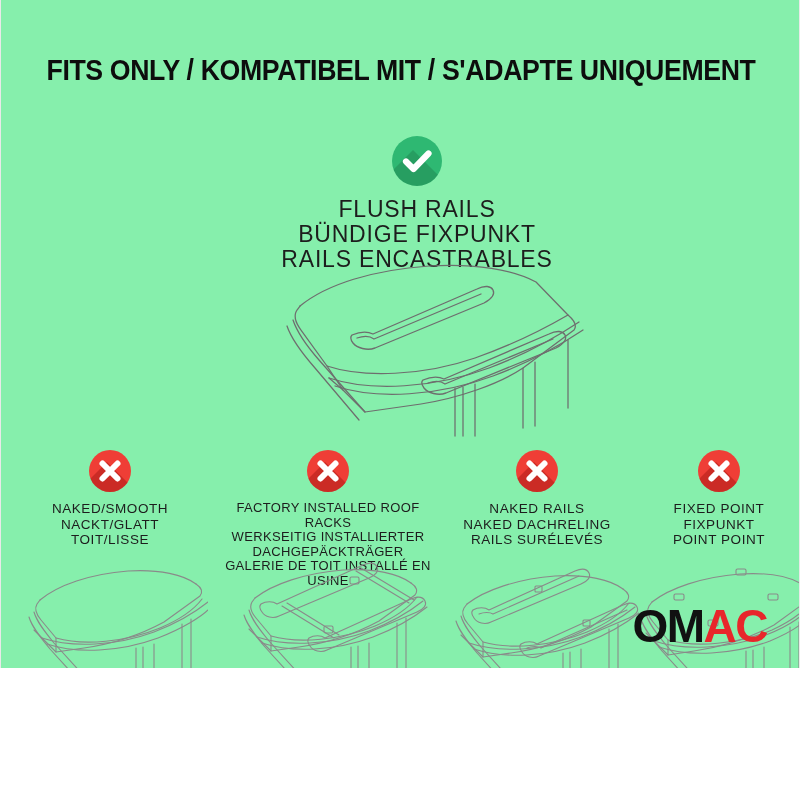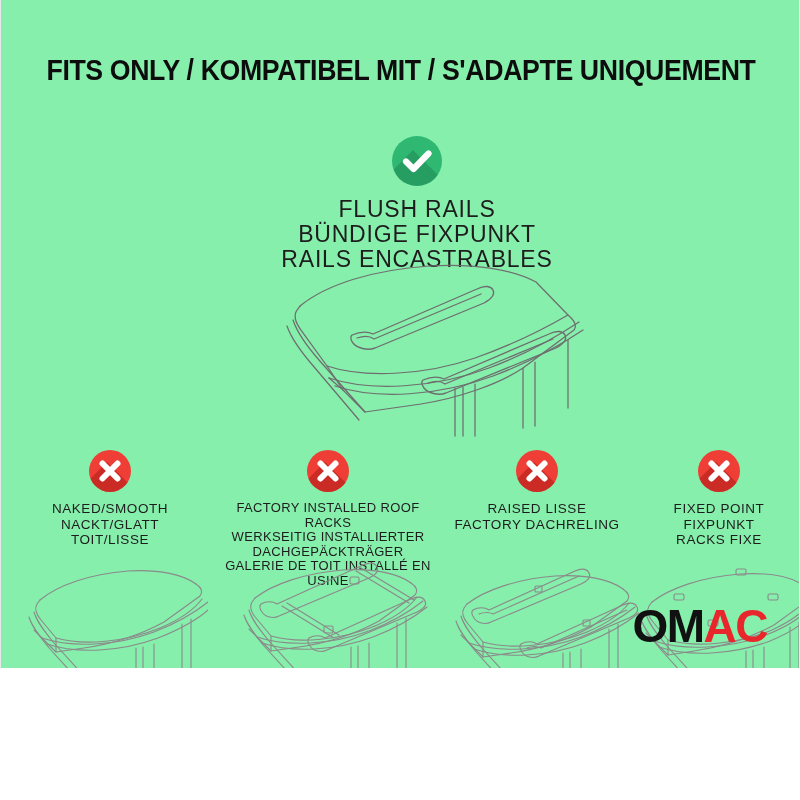--- a/index.html
+++ b/index.html
@@ -282,22 +282,23 @@
     </div>
 
     <div class="cell cell-2">
       <div class="badge no">
         <div class="shadow"></div>
         <svg width="42" height="42" viewBox="0 0 42 42" aria-hidden="true">
           <path d="M13.5,13.5 L28.5,28.5 M28.5,13.5 L13.5,28.5" fill="none" stroke="#ffffff" stroke-width="6" stroke-linecap="round"></path>
         </svg>
       </div>
       <div class="cell-label">
-        <div>RAISED LISSE</div>
-        <div>FACTORY DACHRELING</div>
+        <div>NAKED RAILS</div>
+        <div>NAKED DACHRELING</div>
+        <div>RAILS SURÉLEVÉS</div>
       </div>
       <div class="cell-art">
         <svg width="204" height="142" viewBox="0 0 204 142" aria-hidden="true">
           <g fill="none" stroke="#8a8a8a" stroke-width="1.1" stroke-linejoin="round" stroke-linecap="round">
             <path d="M32,50 C50,36 82,25 120,22 C152,20 176,26 188,35"></path>
             <path d="M188,35 C194,39 195,43 192,47 L156,73 C134,85 104,95 76,99 L48,103 L34,89 L26,81"></path>
             <path d="M32,50 L29,54 C26,59 28,64 33,70 L48,88 L48,103"></path>
             <path d="M48,88 C76,96 118,92 152,78 C178,67 188,57 194,49"></path>
             <path d="M26,62 C29,72 36,81 46,93 L76,126"></path>
             <path d="M21,67 C24,77 32,87 42,99 L72,132"></path>
@@ -326,21 +327,21 @@
     <div class="cell cell-3">
       <div class="badge no">
         <div class="shadow"></div>
         <svg width="42" height="42" viewBox="0 0 42 42" aria-hidden="true">
           <path d="M13.5,13.5 L28.5,28.5 M28.5,13.5 L13.5,28.5" fill="none" stroke="#ffffff" stroke-width="6" stroke-linecap="round"></path>
         </svg>
       </div>
       <div class="cell-label">
         <div>FIXED POINT</div>
         <div>FIXPUNKT</div>
-        <div>RACKS FIXE</div>
+        <div>POINT POINT</div>
       </div>
       <div class="cell-art">
         <svg width="182" height="140" viewBox="0 0 182 140" aria-hidden="true">
           <g fill="none" stroke="#8a8a8a" stroke-width="1.1" stroke-linejoin="round" stroke-linecap="round">
             <path d="M24,48 C42,34 74,23 112,20 C144,18 166,24 178,33"></path>
             <path d="M178,33 C184,37 185,41 182,45 L146,71 C124,83 94,93 66,97 L40,101 L26,87 L18,79"></path>
             <path d="M24,48 L21,52 C18,57 20,62 25,68 L40,86 L40,101"></path>
             <path d="M40,86 C68,94 110,90 144,76 C168,65 178,55 184,47"></path>
             <path d="M18,60 C21,70 28,79 38,91 L68,124"></path>
             <path d="M13,65 C16,75 24,85 34,97 L64,130"></path>

